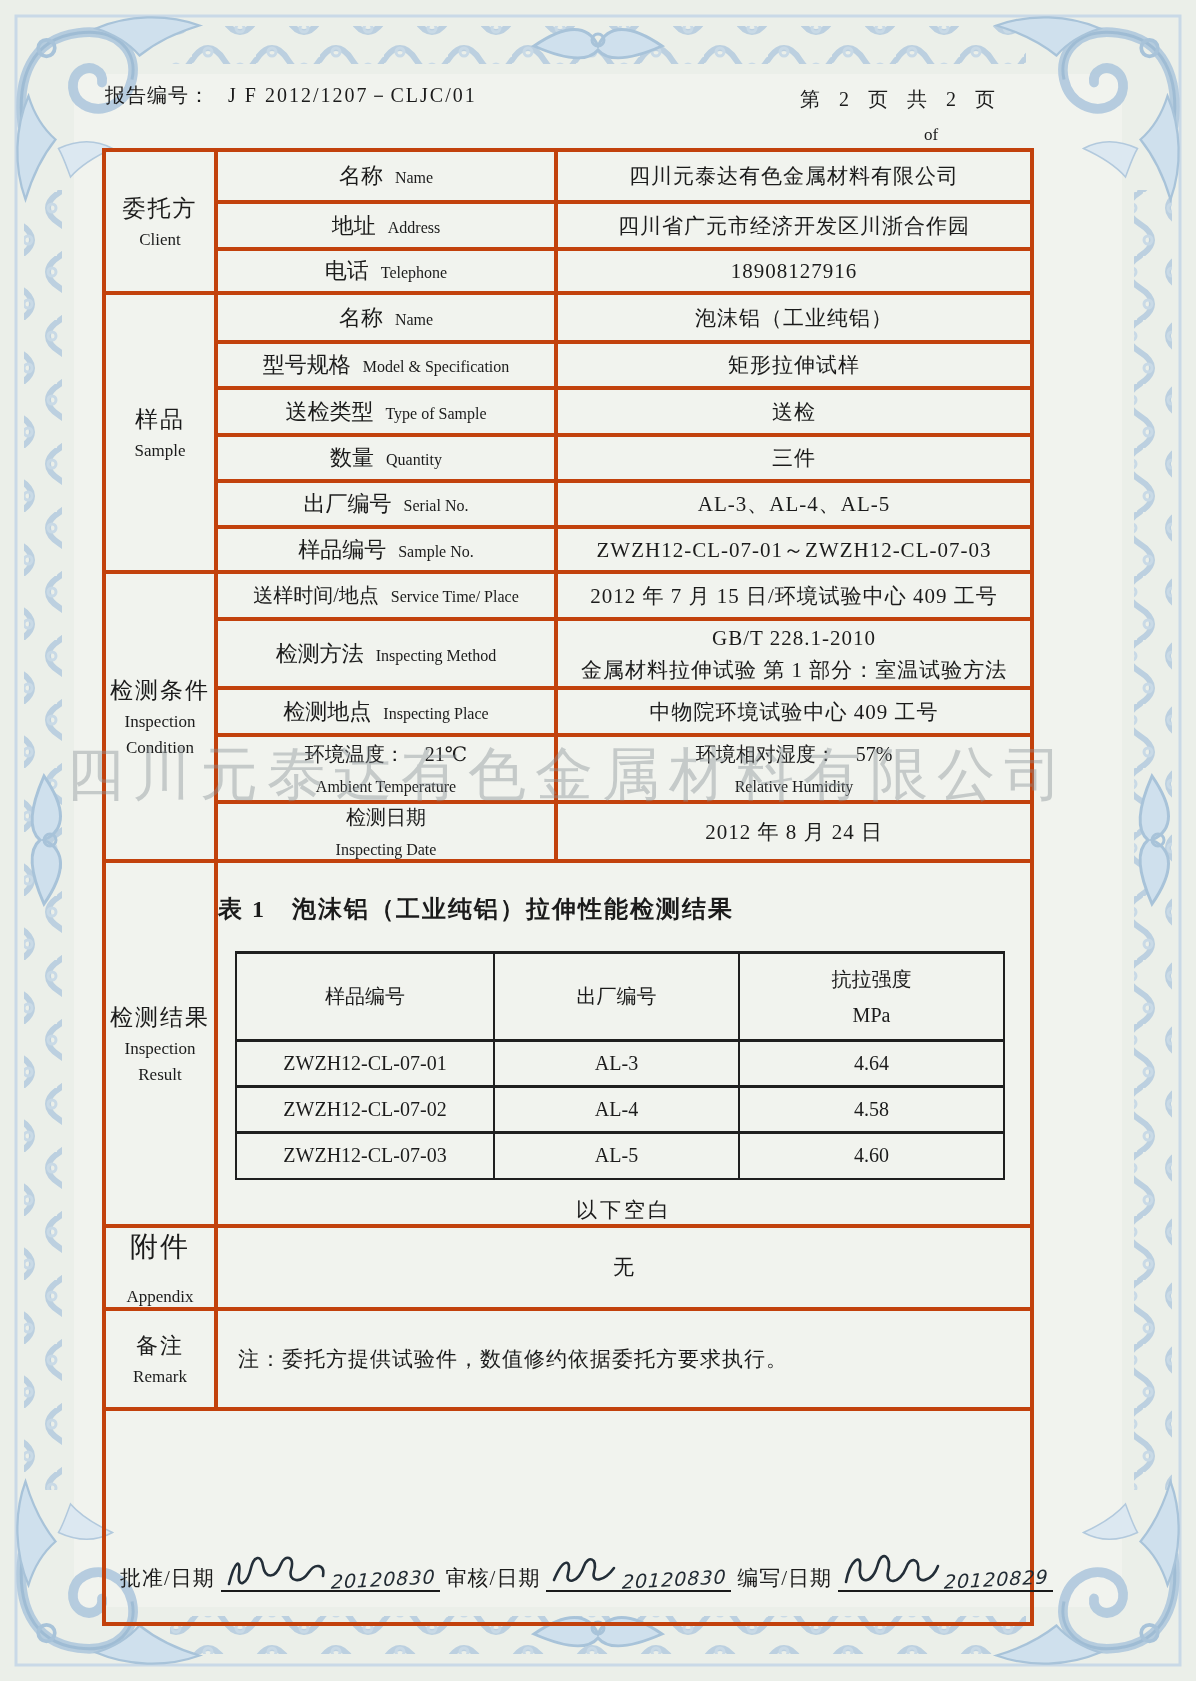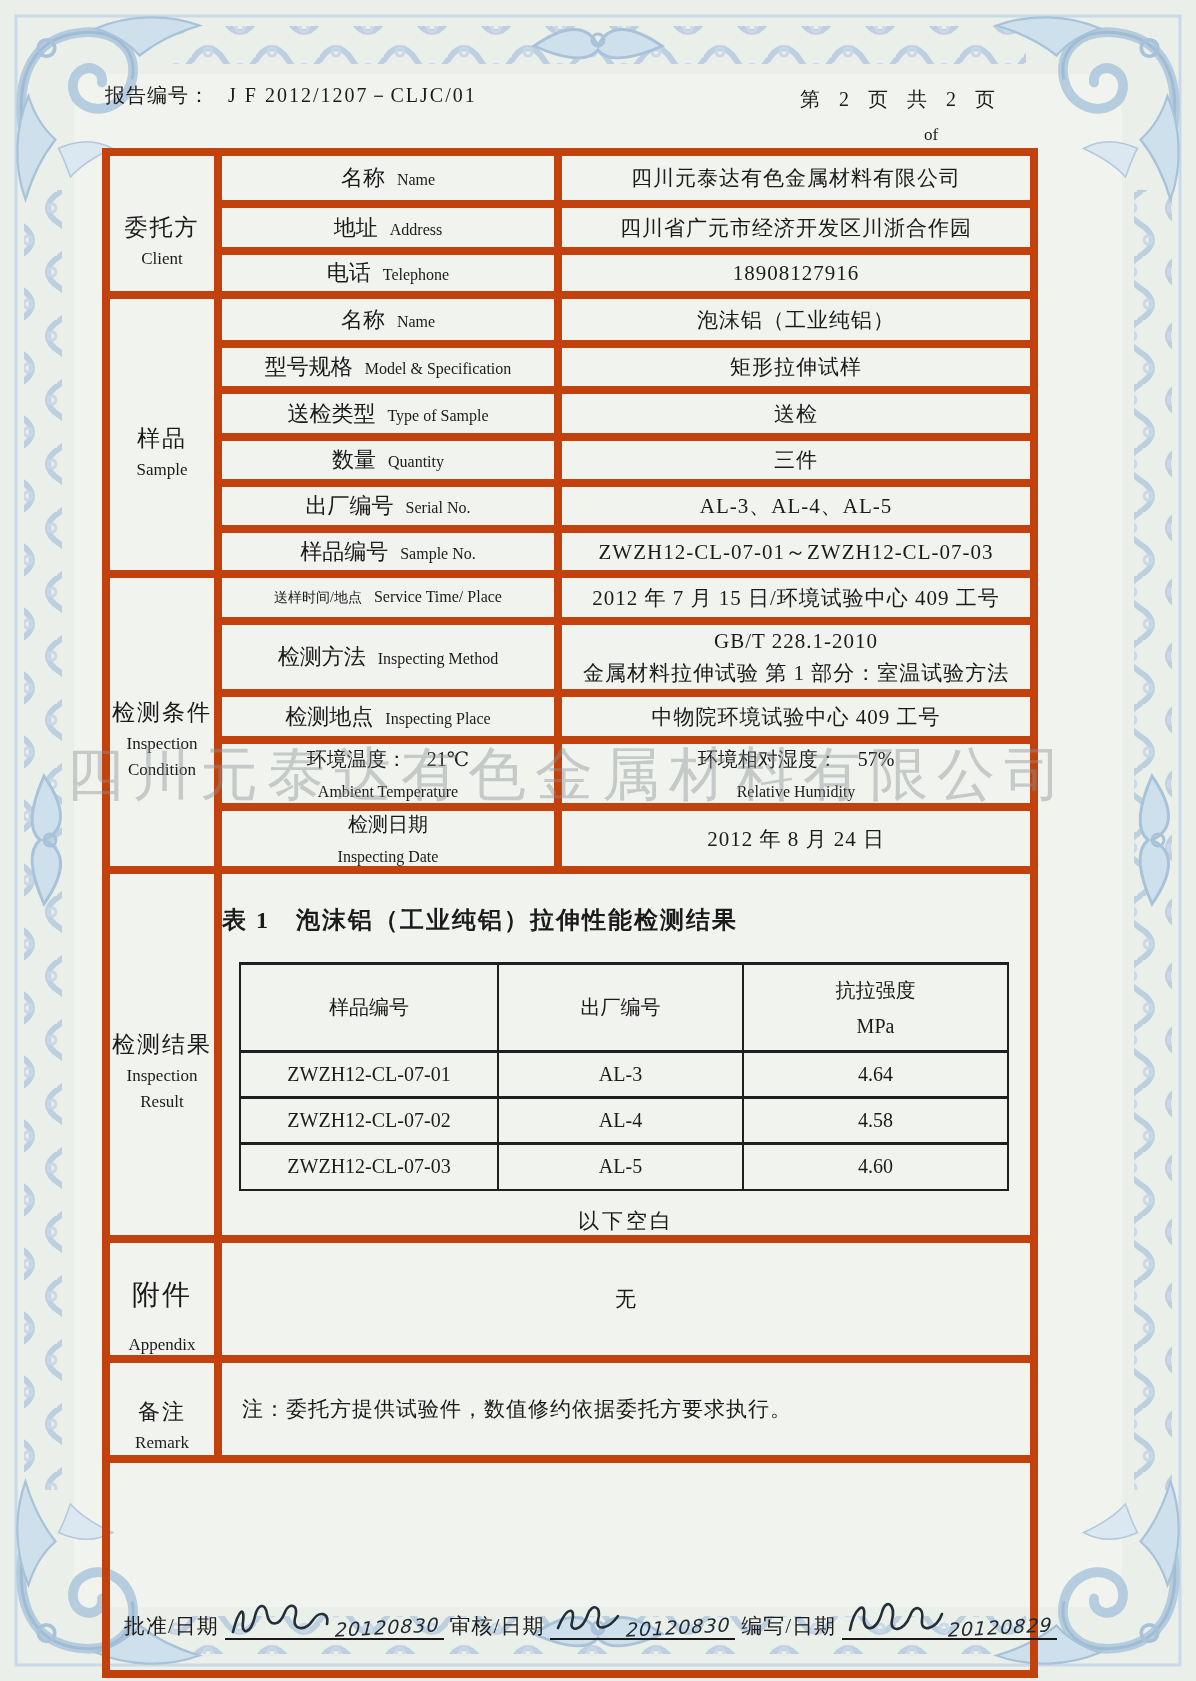--- a/index.html
+++ b/index.html
@@ -27,28 +27,28 @@
     color:#8a9398;opacity:.42;pointer-events:none;
     font-family:"Liberation Sans","DejaVu Sans",sans-serif;
   }
 
   
   table.main{
     position:absolute;left:102px;top:148px;z-index:2;
     width:928px;border-collapse:collapse;table-layout:fixed;
     background:transparent;
   }
-  table.main td{border:8px solid #c2410c;vertical-align:middle;text-align:center;padding:0;}
+  table.main td{border:4px solid #c2410c;vertical-align:middle;text-align:center;padding:0;}
   table.main tr.sep td{border-top-width:3px;}
   table.main{border:3px solid #171717;}
   .zh{font-size:22px;}
   .en{font-size:16px;}
   .lbl .zh{margin-right:12px;}
   .value-cell{font-size:21px;letter-spacing:1px;}
-  .cat-cell .zh{display:block;font-size:23px;letter-spacing:2px;margin-top:33px;}
+  .cat-cell .zh{display:block;font-size:23px;letter-spacing:2px;}
   .cat-cell .en{display:block;font-size:17px;margin-top:6px;}
   .two-line div{line-height:32px;}
   .env-cell .line1{font-size:20px;}
   .env-cell .line2{font-size:16px;margin-top:10px;}
 
   
   .result-cell{vertical-align:top !important;}
   .tbl-title{font-size:24px;font-weight:bold;text-align:left;margin-top:30px;letter-spacing:2px;}
   table.inner{
     border-collapse:collapse;table-layout:fixed;margin:26px 24px 0 17px;width:768px;
@@ -202,21 +202,21 @@
     <td class="value-cell">ZWZH12-CL-07-01～ZWZH12-CL-07-03</td>
   </tr>
 
   <tr class="sep" style="height:47px">
     <td rowspan="5" class="cat-cell">
       <span class="zh">检测条件</span>
       <span class="en">Inspection</span>
       <span class="en">Condition</span>
     </td>
     <td class="lbl">
-      <span class="zh" style="font-size:14px">送样时间/地点</span><span class="en">Service Time/ Place</span>
+      <span class="zh" style="font-size:20px">送样时间/地点</span><span class="en">Service Time/ Place</span>
     </td>
     <td class="value-cell">2012 年 7 月 15 日/环境试验中心 409 工号</td>
   </tr>
   <tr style="height:69px">
     <td class="lbl">
       <span class="zh">检测方法</span><span class="en">Inspecting Method</span>
     </td>
     <td class="value-cell two-line">
       <div>GB/T 228.1-2010</div>
       <div>金属材料拉伸试验 第 1 部分：室温试验方法</div>

